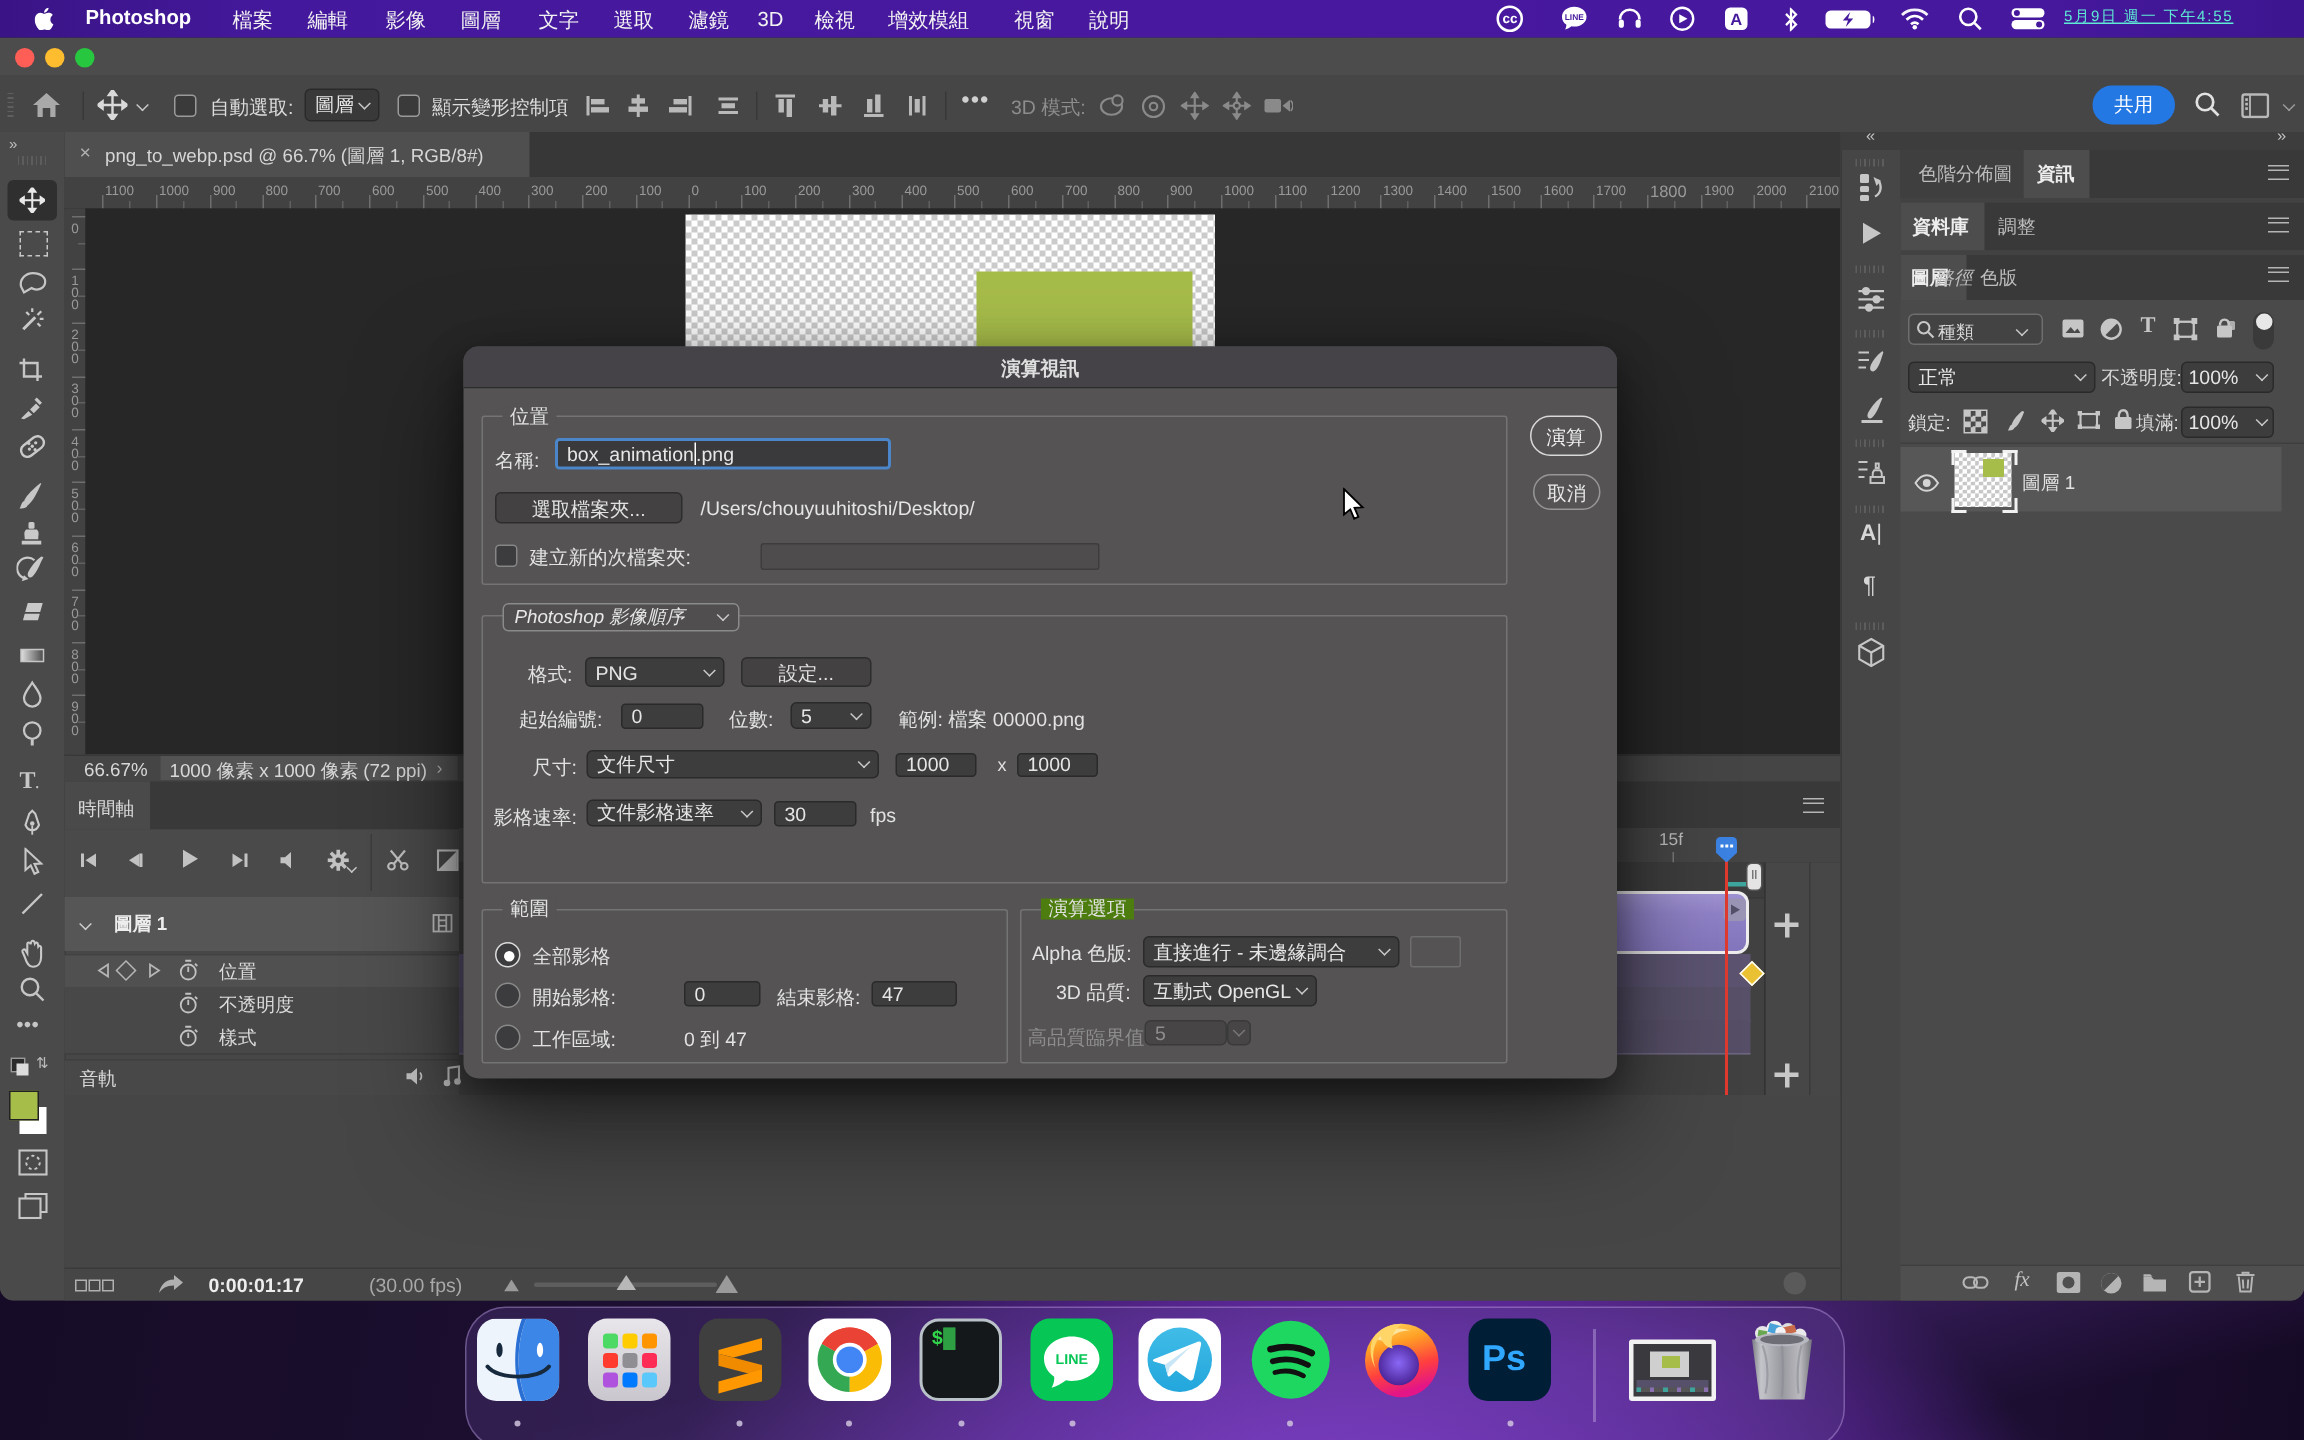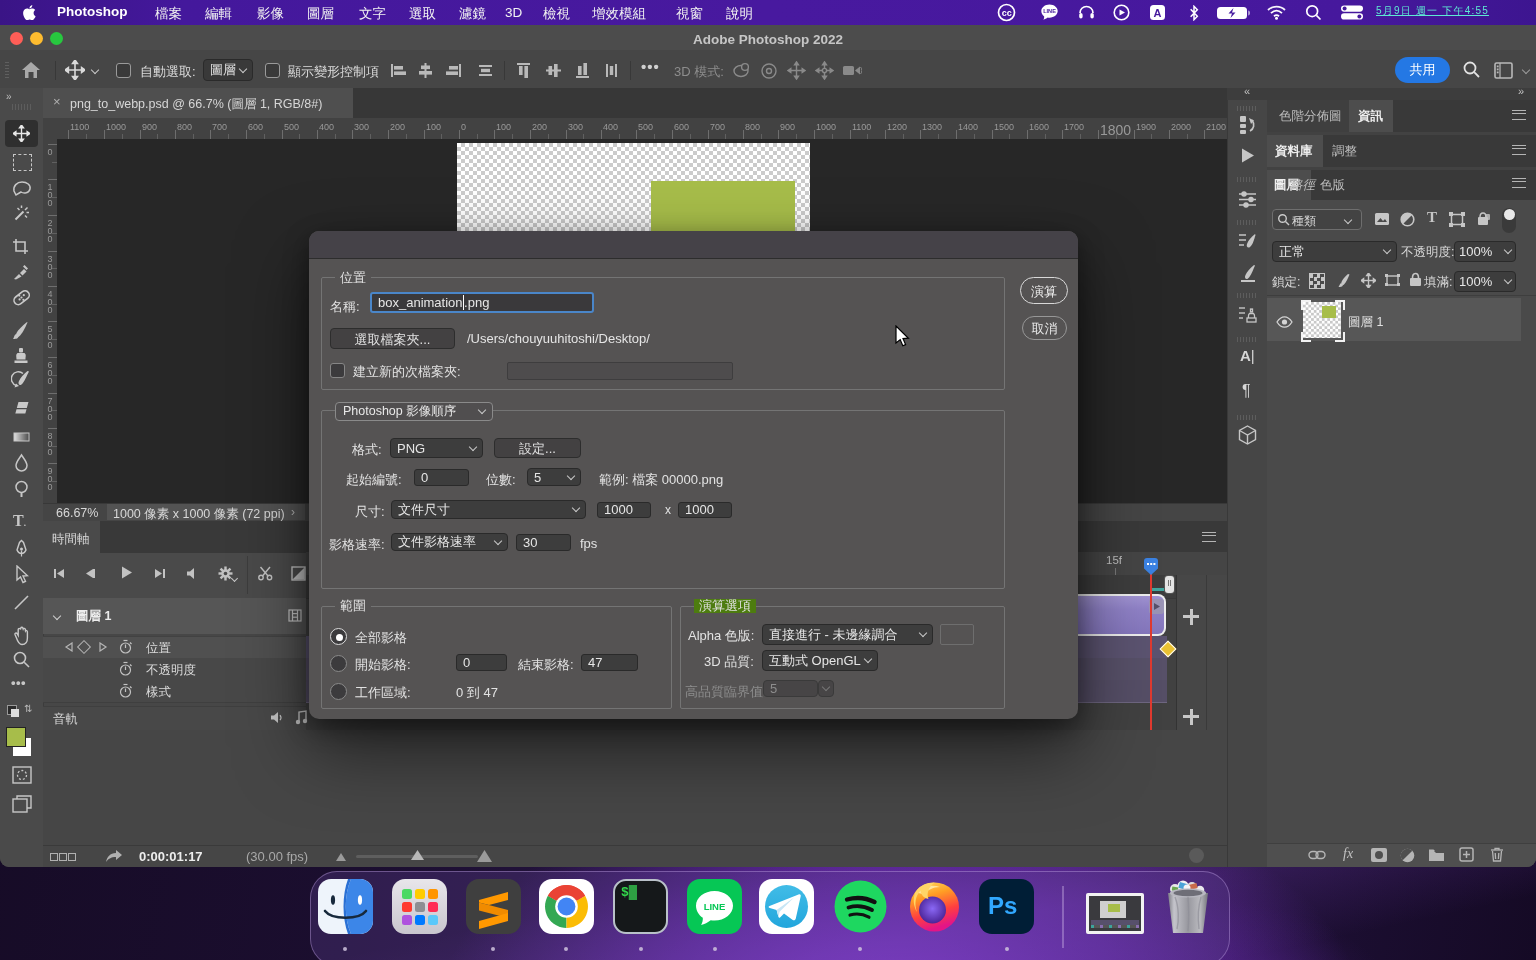--- a/index.html
+++ b/index.html
@@ -20,21 +20,20 @@
 radial-gradient(640px 330px at 900px 1010px, rgba(150,64,240,.95) 0%, rgba(118,48,198,.7) 38%, rgba(60,28,110,0) 72%),
 radial-gradient(300px 160px at 1190px 1010px, rgba(115,50,188,.32) 0%, rgba(60,28,110,0) 70%),
 linear-gradient(100deg,#150b24 0%,#1b0e2f 30%,#251440 48%,#2e1749 58%,#281441 72%,#1d0f34 85%,#150a25 100%);"></div>
 
 <div class="ab" id="pswin" style="left:0;top:25px;width:1536px;height:842px;background:#474747;border-radius:0 0 9px 9px;overflow:hidden;">
 
   <div class="ab" style="left:0;top:0;width:1536px;height:25px;background:#4c4c4c;border-bottom:1px solid #3a3a3a;"></div>
   <div class="ab" style="left:10px;top:7px;width:13px;height:13px;border-radius:50%;background:#ff5e57;"></div>
   <div class="ab" style="left:30px;top:7px;width:13px;height:13px;border-radius:50%;background:#febc2f;"></div>
   <div class="ab" style="left:50px;top:7px;width:13px;height:13px;border-radius:50%;background:#27c83f;"></div>
-  <div class="ab txt" style="left:0;top:7px;width:1536px;text-align:center;color:#c6c6c6;font-size:13.5px;font-weight:bold;">Adobe Photoshop 2022</div>
 
   <div class="ab" style="left:0;top:25px;width:1536px;height:38px;background:#464646;border-bottom:1px solid #383838;"></div>
   <div class="ab" style="left:5px;top:37px;width:4px;height:17px;background:repeating-linear-gradient(180deg,#5f5f5f 0 1px,transparent 1px 3px);"></div>
   <svg class="ab" style="left:21px;top:35px;" width="20" height="20" viewBox="0 0 20 20">
         <path d="M10 2 L19 10 L16 10 L16 18 L12.5 18 L12.5 12 L7.5 12 L7.5 18 L4 18 L4 10 L1 10 Z" fill="#a9a9a9"></path>
       </svg>
   <div class="ab" style="left:55px;top:36px;width:1px;height:19px;background:#383838;"></div>
   <svg class="ab" style="left:65px;top:35px;" width="20" height="20" viewBox="0 0 20 20">
         <g stroke="#dadada" stroke-width="1.6" fill="#dadada">
           <line x1="10" y1="3" x2="10" y2="17"></line>
@@ -357,21 +356,21 @@
   <div class="ab txt" style="left:922px;top:97px;color:#999;font-size:9px;">1300</div>
   <div class="ab" style="left:956px;top:105px;width:1px;height:9px;background:#6e6e6e;"></div>
   <div class="ab txt" style="left:958px;top:97px;color:#999;font-size:9px;">1400</div>
   <div class="ab" style="left:992px;top:105px;width:1px;height:9px;background:#6e6e6e;"></div>
   <div class="ab txt" style="left:994px;top:97px;color:#999;font-size:9px;">1500</div>
   <div class="ab" style="left:1027px;top:105px;width:1px;height:9px;background:#6e6e6e;"></div>
   <div class="ab txt" style="left:1029px;top:97px;color:#999;font-size:9px;">1600</div>
   <div class="ab" style="left:1062px;top:105px;width:1px;height:9px;background:#6e6e6e;"></div>
   <div class="ab txt" style="left:1064px;top:97px;color:#999;font-size:9px;">1700</div>
   <div class="ab" style="left:1098px;top:105px;width:1px;height:9px;background:#6e6e6e;"></div>
-  <div class="ab txt" style="left:1100px;top:97px;color:#999;font-size:14px;">1800</div>
+  <div class="ab txt" style="left:1100px;top:97px;color:#999;font-size:11px;">1800</div>
   <div class="ab" style="left:1134px;top:105px;width:1px;height:9px;background:#6e6e6e;"></div>
   <div class="ab txt" style="left:1136px;top:97px;color:#999;font-size:9px;">1900</div>
   <div class="ab" style="left:1169px;top:105px;width:1px;height:9px;background:#6e6e6e;"></div>
   <div class="ab txt" style="left:1171px;top:97px;color:#999;font-size:9px;">2000</div>
   <div class="ab" style="left:1204px;top:105px;width:1px;height:9px;background:#6e6e6e;"></div>
   <div class="ab txt" style="left:1206px;top:97px;color:#999;font-size:9px;">2100</div>
     <div class="ab" style="left:45px;top:123px;width:10px;color:#999;font-size:9px;line-height:8px;text-align:center;">0</div>
   <div class="ab" style="left:48px;top:119px;width:9px;height:1px;background:#6e6e6e;"></div>
   <div class="ab" style="left:45px;top:158px;width:10px;color:#999;font-size:9px;line-height:8px;text-align:center;">1<br>0<br>0</div>
   <div class="ab" style="left:48px;top:154px;width:9px;height:1px;background:#6e6e6e;"></div>
@@ -1030,32 +1029,33 @@
 <div class="dot" style="left:343px;top:947px;"></div>
 <div class="dot" style="left:491px;top:947px;"></div>
 <div class="dot" style="left:564px;top:947px;"></div>
 <div class="dot" style="left:639px;top:947px;"></div>
 <div class="dot" style="left:713px;top:947px;"></div>
 <div class="dot" style="left:858px;top:947px;"></div>
 <div class="dot" style="left:1005px;top:947px;"></div>
 
 <div class="ab" id="dlg" style="left:309px;top:231px;width:769px;height:488px;background:#555353;border-radius:10px;box-shadow:0 30px 70px rgba(0,0,0,.55),0 8px 24px rgba(0,0,0,.4);z-index:40;">
   <div class="ab" style="left:0;top:0;width:769px;height:27px;background:#454248;border-radius:10px 10px 0 0;border-bottom:1px solid #2d2d2d;"></div>
+  <div class="ab txt" style="left:0;top:6px;width:769px;text-align:center;color:#dedede;font-size:13px;font-weight:bold;">演算視訊</div>
   <div class="grp" style="left:12px;top:46px;width:682px;height:111px;"></div>
   <div class="grplab" style="left:26px;top:40px;background:#555353;">位置</div>
   <div class="ab txt" style="left:21px;top:67px;color:#e2e2e2;font-size:13px;">名稱:</div>
   <div class="in" style="left:61px;top:61px;width:224px;height:21px;border:2px solid #4a86c9;background:#3a393b;line-height:17px;">box_animation<span style="border-left:1px solid #fff;margin-left:0.5px;"></span>.png</div>
   <div class="ab" style="left:21px;top:97px;width:125px;height:21px;background:#434142;border:1px solid #2d2d2d;border-radius:4px;color:#e2e2e2;font-size:13px;text-align:center;line-height:21px;box-sizing:border-box;">選取檔案夾...</div>
   <div class="ab txt" style="left:158px;top:100px;color:#e5e5e5;font-size:13px;">/Users/chouyuuhitoshi/Desktop/</div>
   <div class="ab" style="left:21px;top:132px;width:13px;height:13px;background:#3c3b3d;border:1px solid #868686;border-radius:3px;"></div>
   <div class="ab txt" style="left:44px;top:132px;color:#e2e2e2;font-size:13px;">建立新的次檔案夾:</div>
   <div class="ab" style="left:198px;top:131px;width:224px;height:16px;background:#4e4c4d;border:1px solid #3e3d3e;border-radius:2px;"></div>
   <div class="grp" style="left:12px;top:179px;width:682px;height:177px;"></div>
   <div class="ab" style="left:26px;top:171px;width:158px;height:19px;background:#504e4f;border:1px solid #8a8a8a;border-radius:4px;display:flex;align-items:center;justify-content:space-between;padding:0 7px;box-sizing:border-box;">
-        <span style="color:#e8e8e8;font-size:12.5px;" class="txt">Photoshop 影像順序</span>
+        <span style="color:#e8e8e8;font-size:12.5px;font-style:italic;" class="txt">Photoshop 影像順序</span>
         <span class="chev" style="margin-top:-3px;"></span>
       </div>
   <div class="ab txt" style="left:43px;top:210px;color:#e2e2e2;font-size:13px;">格式:</div>
   <div class="selbox" style="left:81px;top:207px;width:93px;height:20px;">
         <span>PNG</span>
         <span class="chev" style="margin-top:-3px;"></span>
       </div>
   <div class="ab" style="left:185px;top:207px;width:87px;height:20px;background:#434142;border:1px solid #2d2d2d;border-radius:4px;color:#e2e2e2;font-size:13px;text-align:center;line-height:20px;box-sizing:border-box;">設定...</div>
   <div class="ab txt" style="left:37px;top:240px;color:#e2e2e2;font-size:13px;">起始編號:</div>
   <div class="in" style="left:105px;top:238px;width:55px;height:17px;line-height:15px;">0</div>

